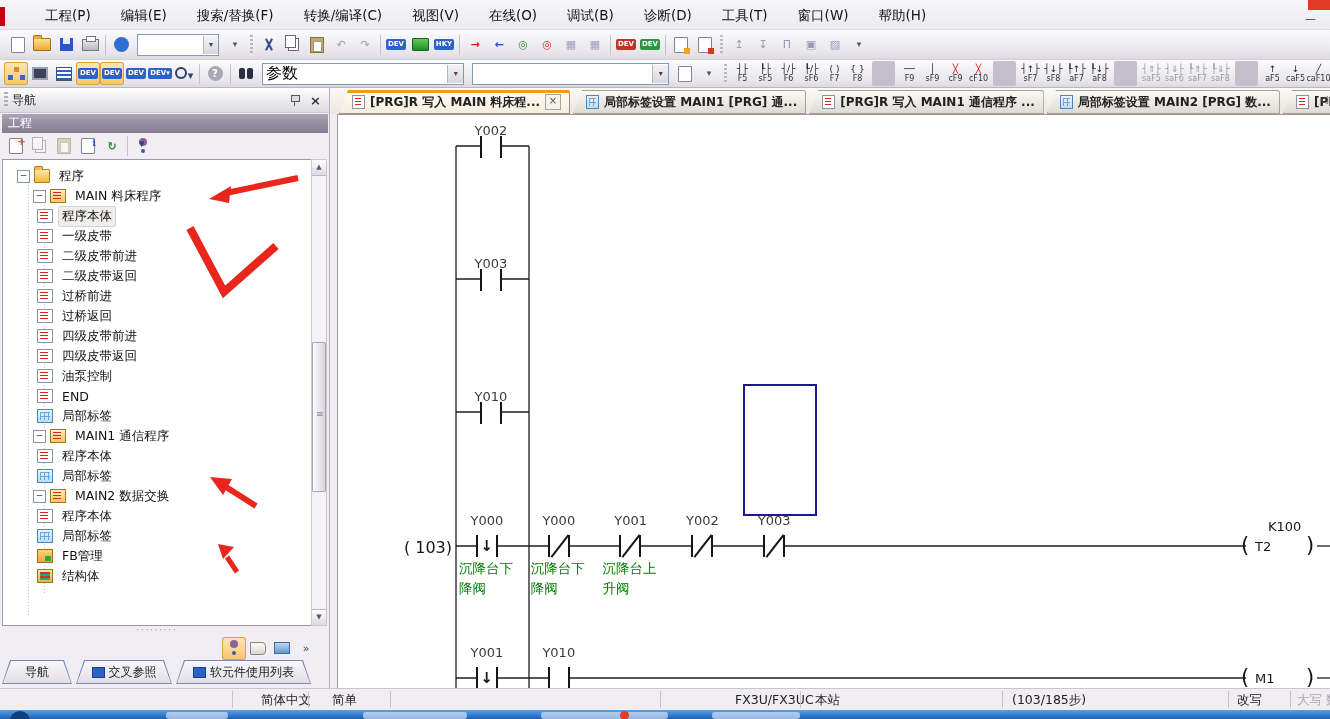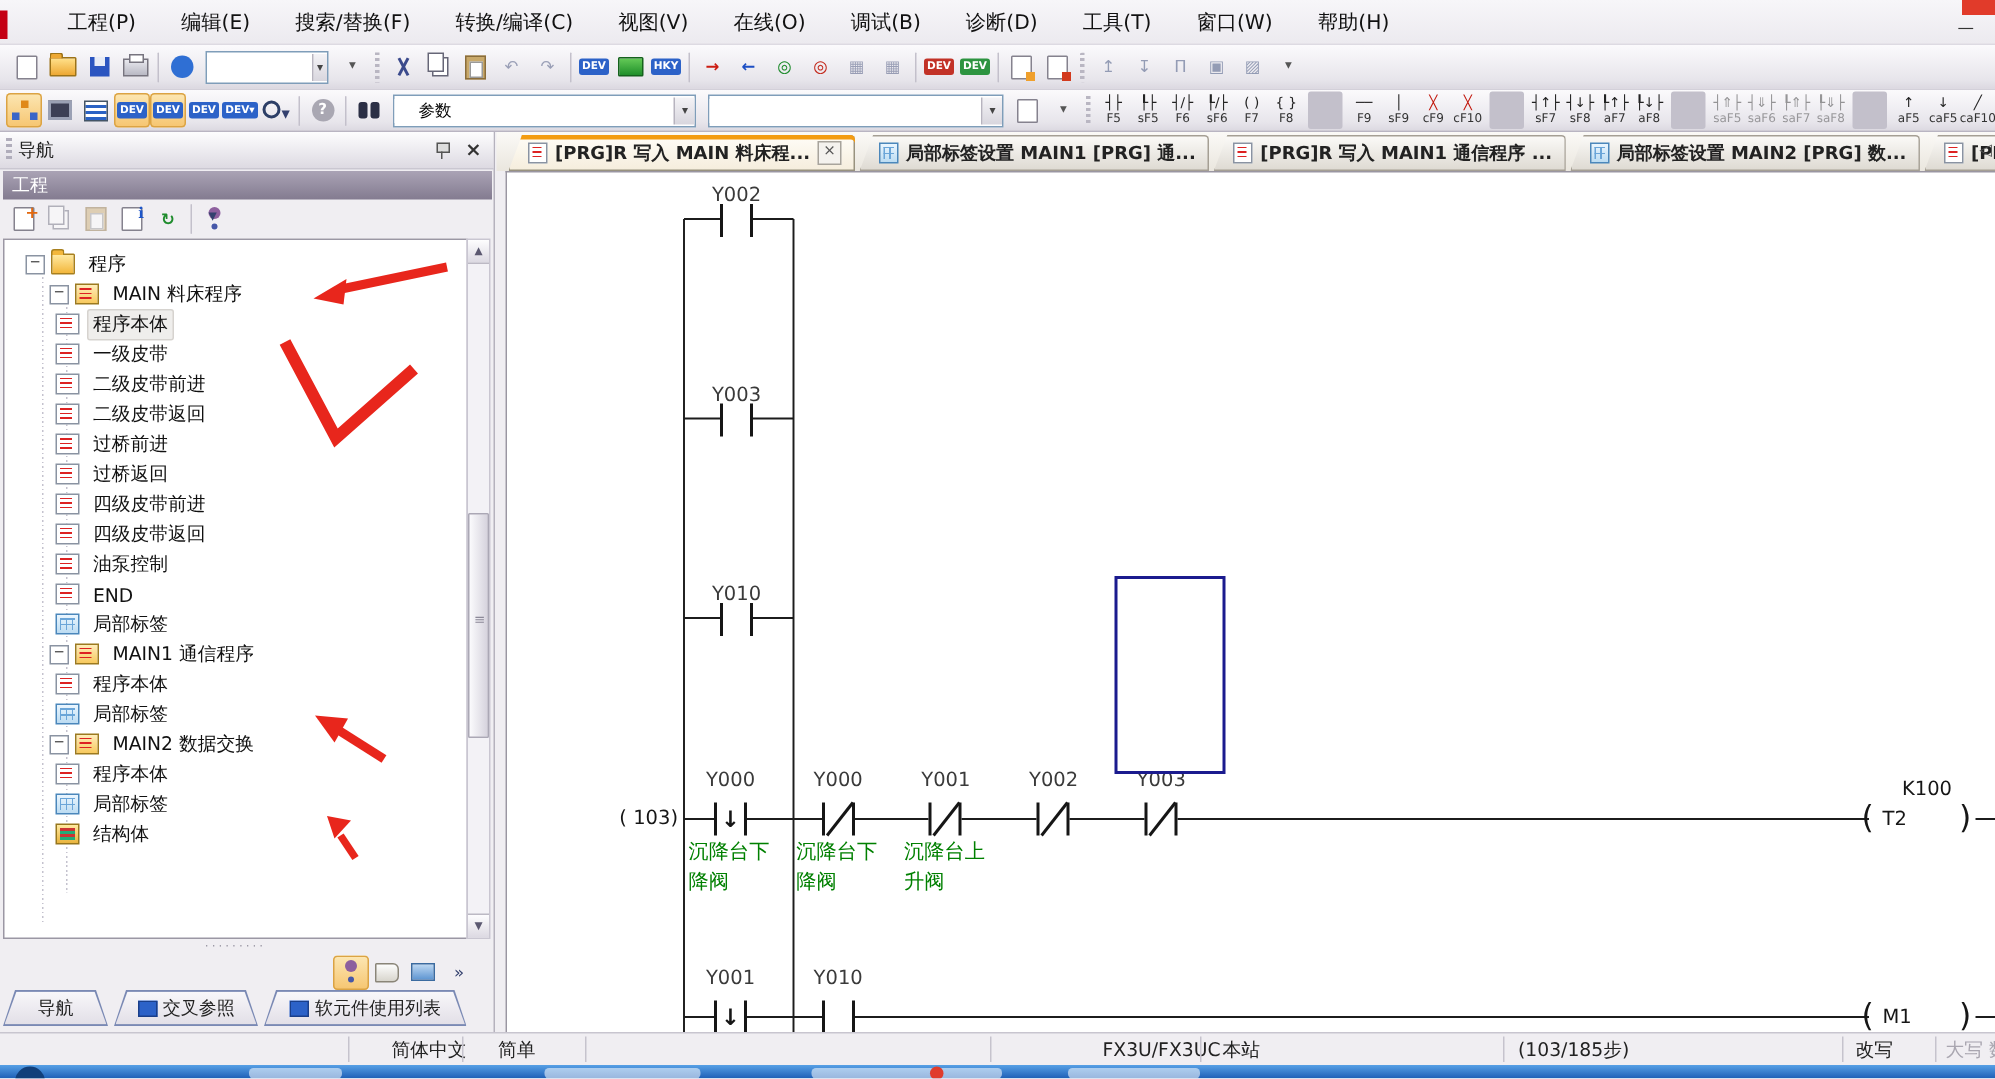--- a/index.html
+++ b/index.html
@@ -55,21 +55,21 @@
   .c-tree .g{width:5px;height:5px;background:#e08818;box-shadow:-6px 8px 0 #3a66c8,6px 8px 0 #3a66c8;margin-top:-8px;}
   .c-chip .g{width:12px;height:9px;background:#3c3f55;border:2px solid #9aa0b4;}
   .c-list .g{width:14px;height:12px;border:1px solid #456;background:repeating-linear-gradient(180deg,#fff 0 2px,#2a62c4 2px 4px);}
   .c-mag .g::before{content:"";display:inline-block;width:8px;height:8px;border:2px solid #2c3e66;border-radius:50%;margin-right:1px;}
   .c-bino .g{width:6px;height:11px;background:#2b2f45;border-radius:2px;box-shadow:8px 0 0 #2b2f45;margin-right:8px;}
   .c-user .g,.c-user2 .g{width:8px;height:8px;border-radius:50%;background:#8d5f9e;box-shadow:0 9px 0 -2px #4657a8;margin-top:-8px;}
   .c-book .g{width:14px;height:11px;background:linear-gradient(#fdfdfd,#d8d5cd);border:1px solid #8a8578;border-radius:1px 4px 4px 1px;}
   .c-scr .g{width:14px;height:10px;background:linear-gradient(#bcd7f2,#5f96d2);border:1px solid #3b6ba0;}
   .c-refresh .g,.c-green .g{color:#1f8c2d;}
   .combo{display:flex;align-items:center;height:20px;background:#fff;border:1px solid #7f9db9;margin:0 4px;flex:none;}
-  .combo input{border:none;outline:none;height:16px;font-size:11px;padding:0 16px;width:calc(100% - 18px);font-family:Liberation Serif, serif;background:#fff;}
+  .combo input{border:none;outline:none;height:16px;font-size:16px;padding:0 3px;width:calc(100% - 18px);font-family:Liberation Serif, serif;background:#fff;}
   .combo .cbtn{width:15px;height:18px;background:linear-gradient(#f4f3f6,#d8d6de);border-left:1px solid #b7b4bf;font-size:8px;color:#444;display:flex;align-items:center;justify-content:center;}
   .w80{width:80px;} .w200{width:200px;} .w195{width:195px;}
   
   .lb{width:23px;height:25px;display:flex;flex-direction:column;align-items:center;justify-content:center;flex:none;border-radius:2px;}
   .lb .ls{font-size:9px;line-height:10px;color:#222;white-space:nowrap;}
   .lb .lk{font-size:8px;line-height:9px;color:#333;}
   .lb.c-red .ls{color:#c1170c;font-weight:bold;}
   
   .nav{position:absolute;left:0;top:88px;width:330px;height:600px;background:#f0eef2;border-right:1px solid #b5b2bd;box-sizing:border-box;}
   .nav-title{position:absolute;left:0;top:0;width:100%;height:24px;background:linear-gradient(#fdfdfe,#dddae2);display:flex;align-items:center;border-bottom:1px solid #cac7d1;}
@@ -144,21 +144,21 @@
   .rowc .dlab{left:-4px;top:0;}
   .rowc .contact{top:22px;}
   .cmt{position:absolute;left:8px;top:45px;width:66px;font-size:13.5px;line-height:20px;color:#008000;}
   .botc{position:absolute;left:113px;top:530px;display:flex;width:150px;}
   .botc .slot{position:relative;width:71.8px;height:60px;flex:none;}
   .botc .dlab{left:-4px;top:0;}
   .botc .contact{top:22px;}
   .coil{position:absolute;font-size:13px;color:#161616;}
   .paren{position:absolute;font-size:21px;color:#161616;line-height:22px;}
   .cursor-rect{position:absolute;left:405px;top:269px;width:70px;height:128px;border:2px solid #1b1b8e;}
-  .steplab{position:absolute;left:40px;top:423px;width:74px;text-align:right;font-size:13px;color:#161616;}
+  .steplab{position:absolute;left:40px;top:423px;width:74px;text-align:right;font-size:16px;color:#161616;}
   
   .annot{position:absolute;left:0;top:0;pointer-events:none;z-index:60;}
   
   .status{position:absolute;left:0;top:688px;width:1330px;height:22px;background:#f0eef2;border-top:1px solid #c8c5cf;font-size:12.5px;color:#222;}
   .status .seg{position:absolute;top:3px;white-space:nowrap;}
   .status .div{position:absolute;top:2px;width:1px;height:17px;background:#c6c3cd;}
   .seg.dim{color:#a9a6b0;}
   
   .task{position:absolute;left:0;top:710px;width:1330px;height:9px;background:linear-gradient(#57a0e6,#1e5fb6);}
   .task .orb{position:absolute;left:10px;top:1px;width:20px;height:20px;border-radius:50%;background:#123f7a;}
@@ -615,20 +615,25 @@
           <span class="ti"></span>
           <span class="lbl">程序本体</span>
         </div>
 
         <div class="trow lvl-3 icon-label">
 
           <span class="ti"></span>
           <span class="lbl">局部标签</span>
         </div>
 
+        <div class="trow lvl-1b icon-fb">
+
+          <span class="ti"></span>
+          <span class="lbl">FB管理</span>
+        </div>
 
         <div class="trow lvl-1b icon-struct">
 
           <span class="ti"></span>
           <span class="lbl">结构体</span>
         </div>
       </div>
     <div class="vsb">
       <div class="btn up">▲</div>
       <div class="thumb"></div>

